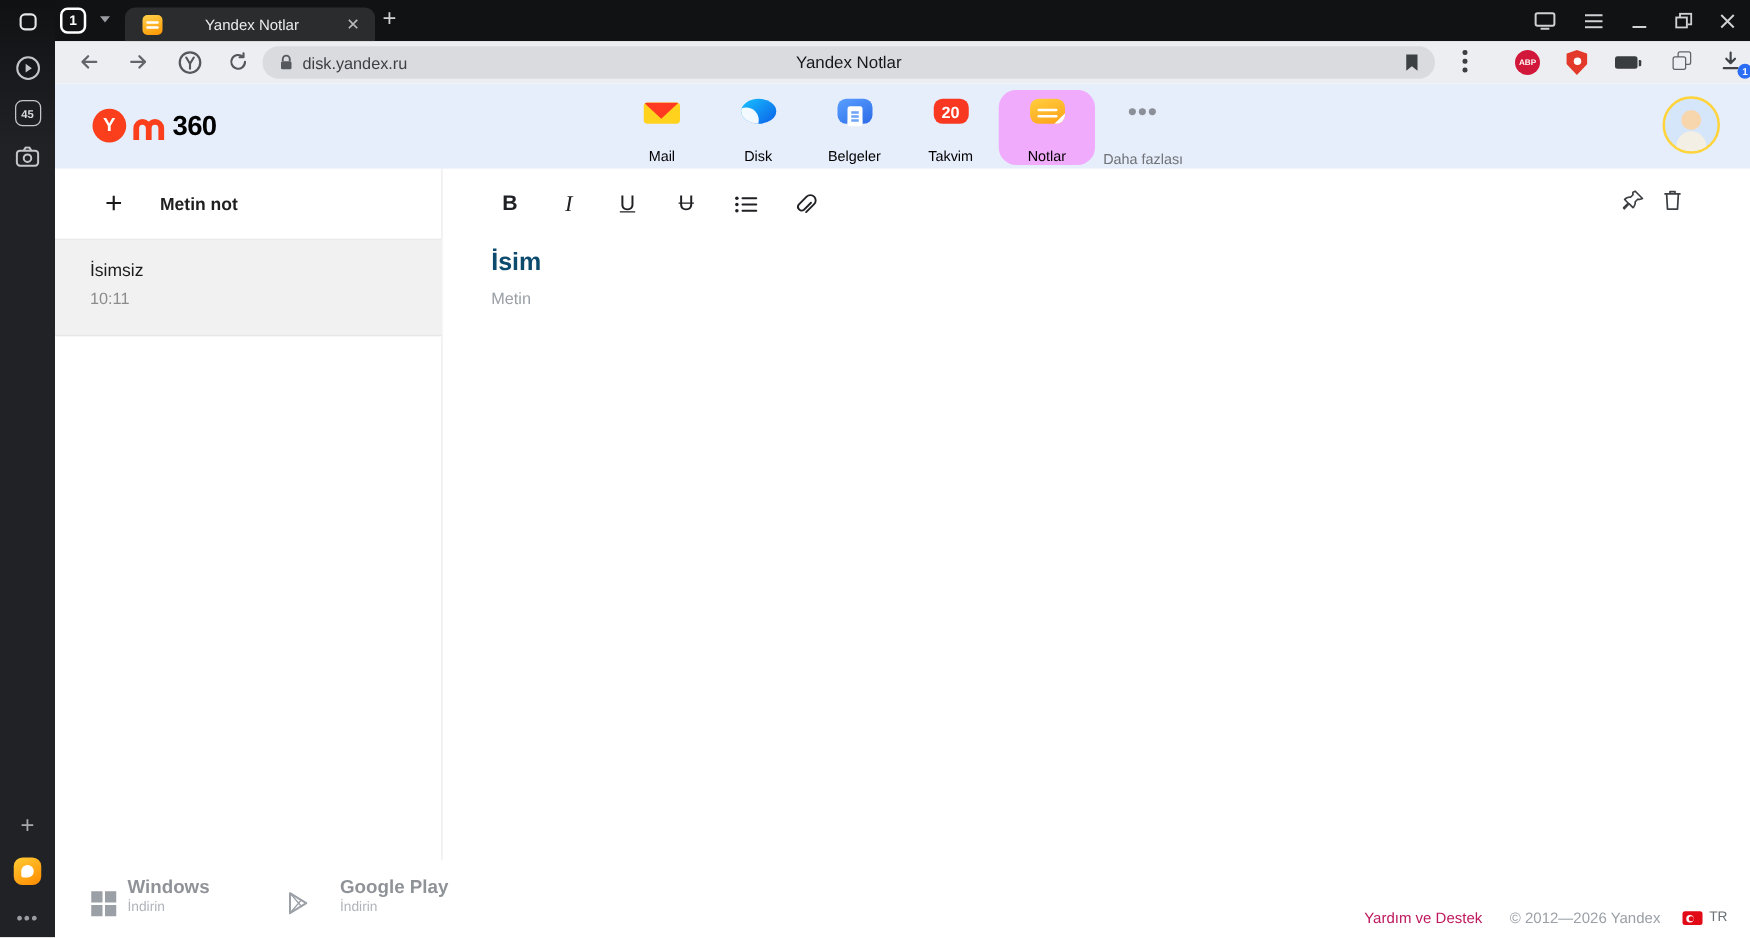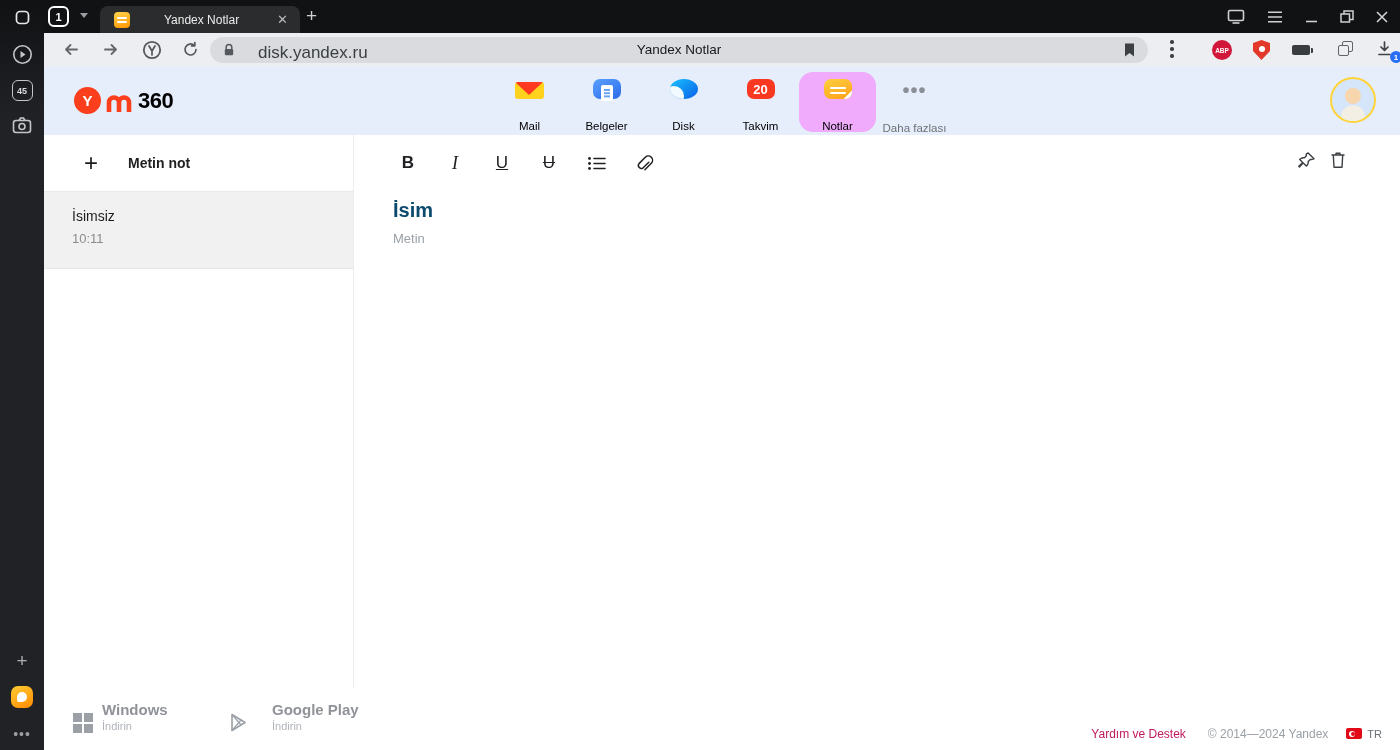--- a/index.html
+++ b/index.html
@@ -17,21 +17,21 @@
   .tab-close { color:#b8babd; font-size:13px; line-height:1; padding:2px 4px; cursor:pointer; }
   .newtab-btn { position:absolute; left:306px; top:5px; color:#cfd1d4; font-size:19px; font-weight:300; cursor:pointer; }
   .win-icons { position:absolute; right:12px; top:0; height:33px; display:flex; align-items:center; gap:22px; }
   .win-icons svg { display:block; cursor:pointer; }
 
   
   .toolbar { position:absolute; left:44px; top:33px; width:1356px; height:34px; background:#eceef1; }
   .nav-btn { position:absolute; top:8px; cursor:pointer; }
   .omnibox { position:absolute; left:166px; top:4px; width:938px; height:26px; background:#d9dbdf; border-radius:13px; cursor:text; }
   .omni-lock { position:absolute; left:13px; top:6px; }
-  .omni-url { position:absolute; left:48px; top:6px; font-size:17px; color:#3c4043; }
+  .omni-url { position:absolute; left:32px; top:6px; font-size:13px; color:#3c4043; }
   .omni-title { position:absolute; left:0; right:0; top:5px; text-align:center; font-size:13.5px; color:#17181a; font-weight:500; pointer-events:none; }
   .omni-bookmark { position:absolute; right:12px; top:5px; cursor:pointer; }
   .kebab { position:absolute; left:1126px; top:7px; width:4px; cursor:pointer; }
   .kebab i { display:block; width:3.5px; height:3.5px; border-radius:50%; background:#3c4043; margin-bottom:3.5px; }
   .ext-abp { position:absolute; left:1168px; top:7px; width:20px; height:20px; border-radius:50%; background:#d1173a; color:#fff; font-size:6.5px; font-weight:700; display:flex; align-items:center; justify-content:center; cursor:pointer; }
   .ext-shield { position:absolute; left:1209px; top:7px; width:17px; height:20px; background:#e2392a; clip-path:polygon(50% 0,100% 15%,100% 55%,50% 100%,0 55%,0 15%); cursor:pointer; }
   .ext-shield::after { content:""; position:absolute; left:5.5px; top:6px; width:6px; height:6px; border-radius:50%; background:#fff; }
   .ext-battery { position:absolute; left:1248px; top:12px; width:18px; height:10px; background:#3a3d40; border-radius:2px; cursor:pointer; }
   .ext-battery::after { content:""; position:absolute; right:-3px; top:2.5px; width:2.5px; height:5px; background:#3a3d40; border-radius:0 1px 1px 0; }
   .ext-copy { position:absolute; left:1294px; top:8px; width:18px; height:18px; cursor:pointer; }
@@ -111,21 +111,21 @@
   .page-footer { position:absolute; left:0; bottom:0; width:1356px; height:62px; background:#fff; }
   .store { position:absolute; top:14px; display:flex; align-items:flex-end; gap:10px; cursor:pointer; }
   .store-win { left:29px; } .store-gp { left:186px;gap:25px; }
   .win-logo { width:19px; height:19px; display:grid; grid-template-columns:9px 9px; grid-template-rows:9px 9px; gap:1.5px; }
   .win-logo i { background:#9aa0a6; }
   .store-title { font-size:15px; font-weight:600; color:#8f9398; line-height:16px; }
   .store-sub { font-size:11px; color:#b0b4ba; margin-top:2px; }
   .footer-right { position:absolute; right:18px; bottom:9px; display:flex; align-items:center; }
   .help-link { font-size:12px; color:#be185d; cursor:pointer; }
   .copyright { font-size:12px; color:#9aa0a6; margin-left:22px; }
-  .lang { display:flex; align-items:flex-start; margin-left:18px; cursor:pointer; }
+  .lang { display:flex; align-items:flex-end; margin-left:18px; cursor:pointer; }
   .flag-tr { width:16px; height:11px; background:#e30a17; border-radius:2px; position:relative; margin-right:5px; }
   .flag-tr::before { content:""; position:absolute; left:3px; top:2.5px; width:6px; height:6px; border-radius:50%; background:#fff; }
   .flag-tr::after { content:""; position:absolute; left:5px; top:3.5px; width:4px; height:4px; border-radius:50%; background:#e30a17; }
   .lang-label { font-size:11px; color:#6b7178; }
 </style>
 </head>
 <body>
 
 <div class="screen">
 
@@ -245,26 +245,26 @@
           </svg>
         <span class="logo-360">360</span>
       </div>
 
       <div class="apps">
         <div class="app">
           <span class="ic-mail"></span>
           <span class="app-label">Mail</span>
         </div>
         <div class="app">
+          <span class="ic-disk"></span>
+          <span class="app-label">Disk</span>
+        </div>
+        <div class="app">
           <span class="ic-docs"></span>
           <span class="app-label">Belgeler</span>
-        </div>
-        <div class="app">
-          <span class="ic-disk"></span>
-          <span class="app-label">Disk</span>
         </div>
         <div class="app">
           <span class="ic-cal">20</span>
           <span class="app-label">Takvim</span>
         </div>
         <div class="app active">
           <span class="ic-note"></span>
           <span class="app-label">Notlar</span>
         </div>
         <div class="app">
@@ -337,21 +337,21 @@
             <path d="M2 1.5l13 8-13 8z" fill="none" stroke="#9aa0a6" stroke-width="1.6" stroke-linejoin="round"></path>
             <path d="M2 1.5l9.5 11M2 17.5l9.5-11" stroke="#9aa0a6" stroke-width="1.2"></path>
           </svg>
         <span>
           <div class="store-title">Google Play</div>
           <div class="store-sub">İndirin</div>
         </span>
       </div>
       <div class="footer-right">
         <span class="help-link">Yardım ve Destek</span>
-        <span class="copyright">© 2014—2024 Yandex</span>
+        <span class="copyright">© 2012—2026 Yandex</span>
         <span class="lang">
           <span class="flag-tr"></span>
           <span class="lang-label">TR</span>
         </span>
       </div>
     </div>
 
   </div>
 </div>
 

